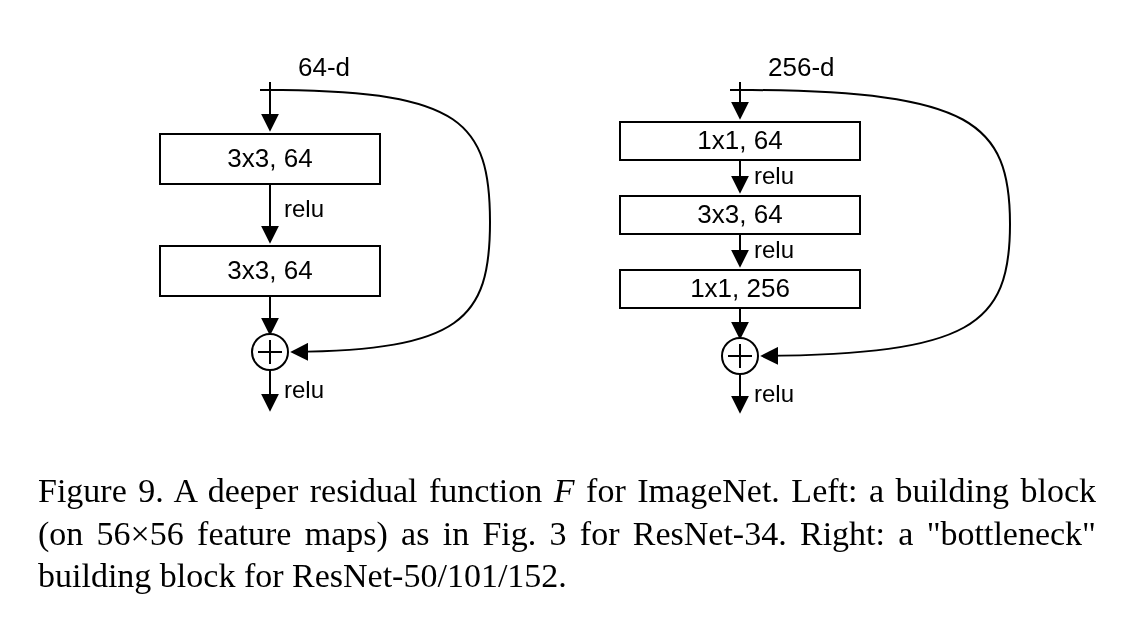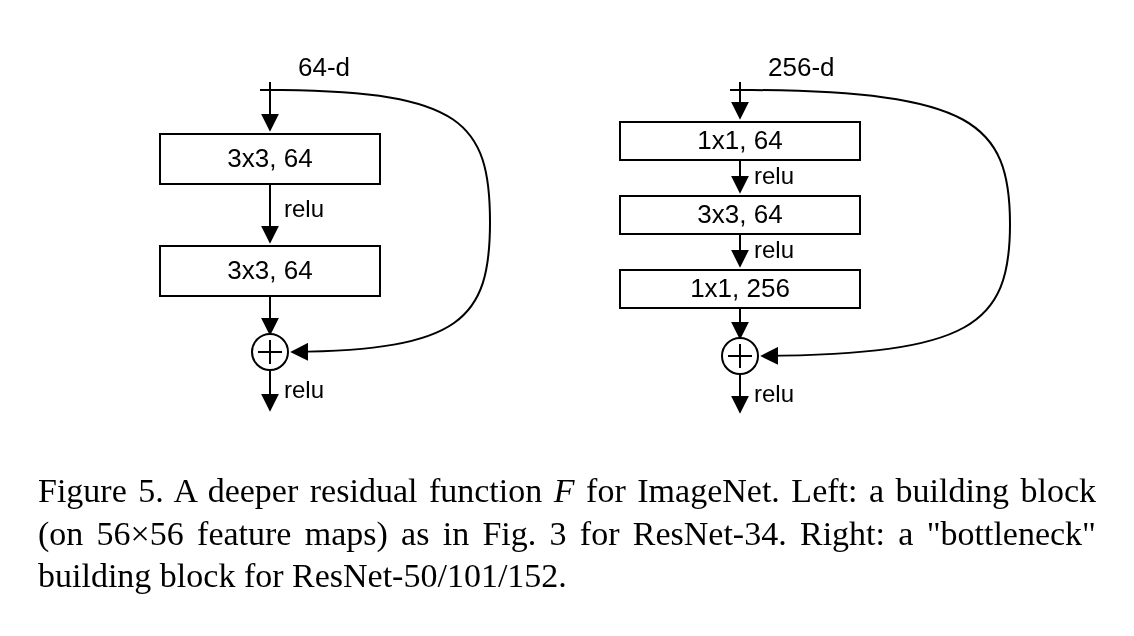--- a/index.html
+++ b/index.html
@@ -131,16 +131,16 @@
 
     <line class="line" x1="170" y1="322" x2="170" y2="360" marker-end="url(#arrR)"></line>
     <text x="184" y="350" font-size="24">relu</text>
 
     <path class="line" marker-end="url(#arrR)" d="M182,38
              C 400,40  440,70  440,172
              C 440,274 400,302 192,304"></path>
   </svg>
 
   <div class="caption">
-    <span>Figure 5. A deeper residual function </span><span class="calF">F</span><span> for ImageNet.  Left: a building block (on 56×56 feature maps) as in Fig. 3 for ResNet-34. Right: a "bottleneck" building block for ResNet-50/101/152.</span>
+    <span>Figure 9. A deeper residual function </span><span class="calF">F</span><span> for ImageNet.  Left: a building block (on 56×56 feature maps) as in Fig. 3 for ResNet-34. Right: a "bottleneck" building block for ResNet-50/101/152.</span>
   </div>
 
 </div>
 
 </body></html>

